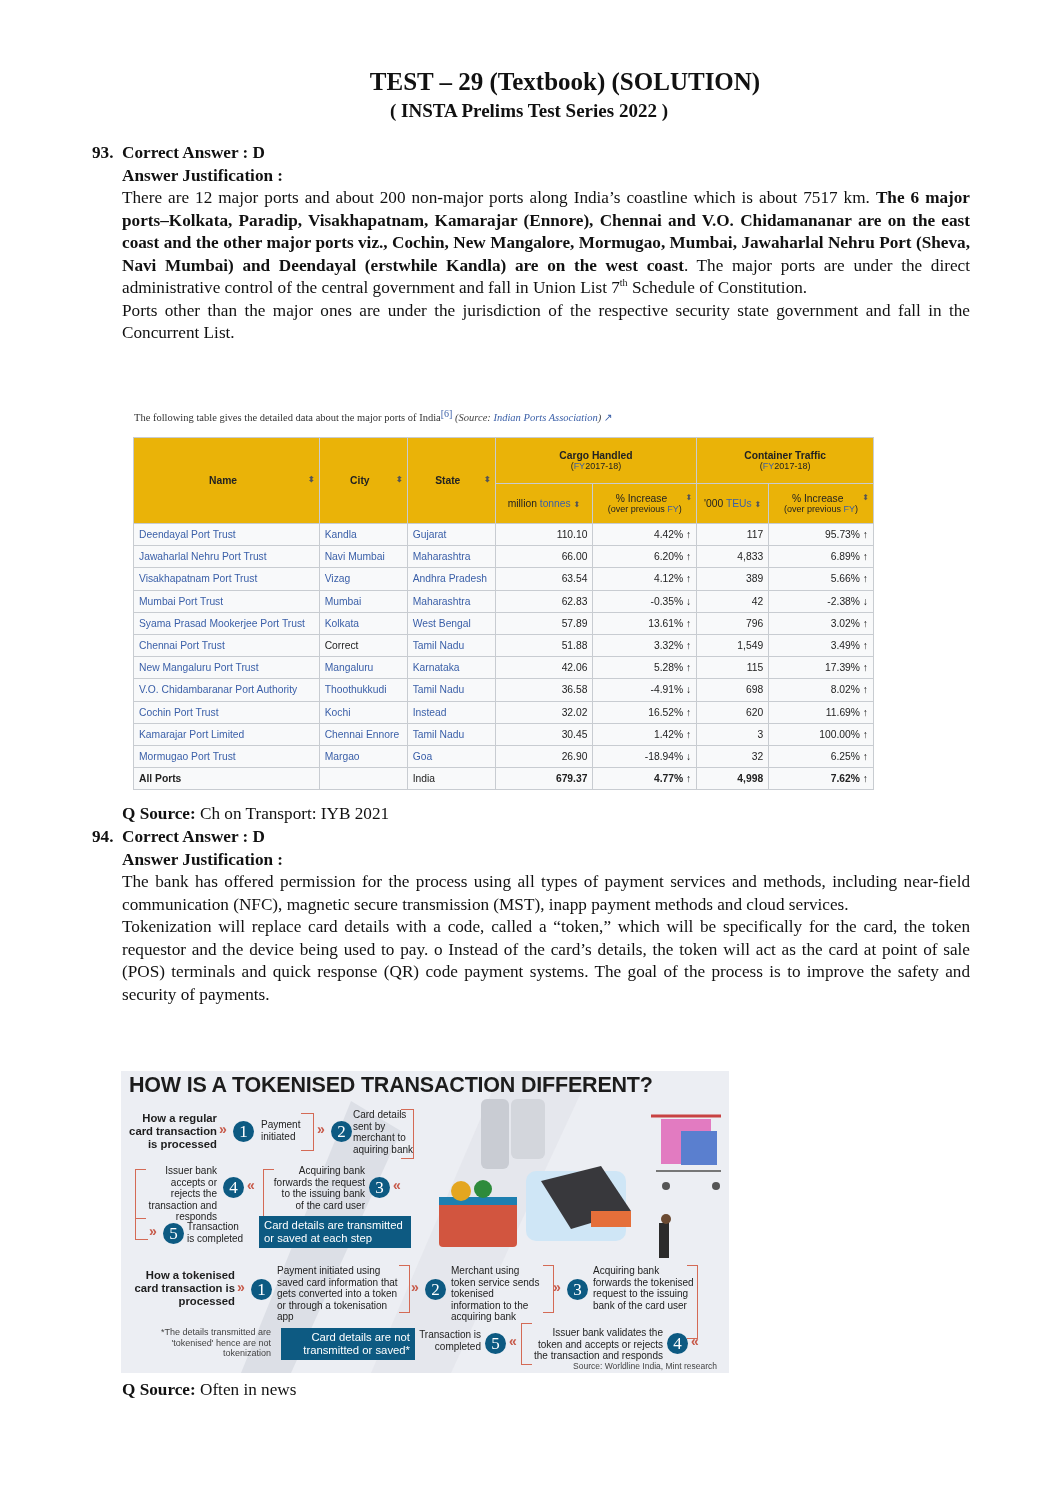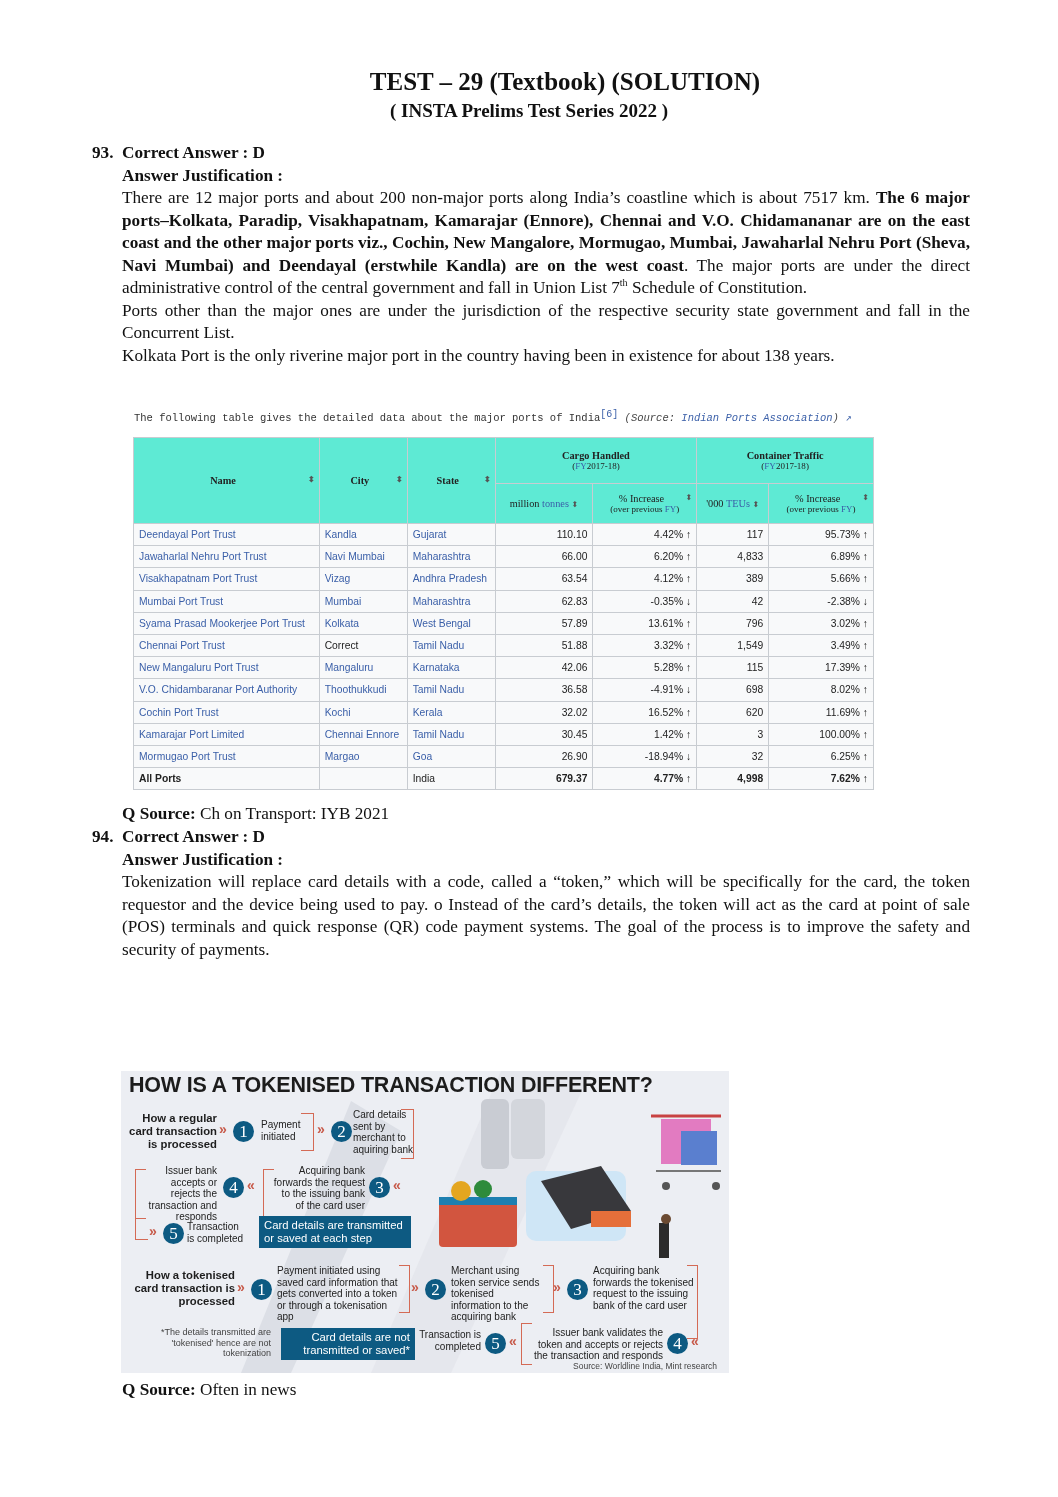--- a/index.html
+++ b/index.html
@@ -11,27 +11,27 @@
   .t2 { top:100px; font-size:19px; }
   .q { position:absolute; left:92px; width:878px; font-size:17.2px; line-height:22.5px; }
   .q .num { position:absolute; left:0; font-weight:bold; }
   .q .body { margin-left:30px; }
   .bold { font-weight:bold; }
   .just { text-align:justify; text-align-last:left; }
   p { margin:0; }
   sup { font-size:10px; line-height:0; }
 
   
-  .tbl-caption { position:absolute; left:134px; top:411px; font-family:Liberation Mono, monospace; font-size:10.5px; color:#333; }
+  .tbl-caption { position:absolute; left:134px; top:411px; font-family:Liberation Serif, serif; font-size:10.5px; color:#333; }
   .tbl-caption i { color:#444; }
   .tbl-caption .lnk { color:#3a5fa8; }
   table.ports { position:absolute; left:133px; top:437px; width:741px; border-collapse:collapse;
     font-family:"Liberation Sans",sans-serif; font-size:10.3px; }
   table.ports th, table.ports td { border:1px solid #c8ccd1; }
-  table.ports th { background:#5eead4; font-weight:bold; color:#222; text-align:center; padding:2px 4px;font-family:Liberation Serif, serif; }
+  table.ports th { background:#eab308; font-weight:bold; color:#222; text-align:center; padding:2px 4px; }
   table.ports th .sub { display:block; font-weight:normal; font-size:9px; }
   table.ports th .lnk, table.ports td .lnk { color:#3a5fa8; }
   table.ports td { height:21.2px; padding:0 5px; background:#f8f9fa; color:#222; }
   table.ports td.link { color:#3a5fa8; }
   table.ports td.num { text-align:right; }
   table.ports tr.total td { font-weight:bold; }
   table.ports tr.total td.state { font-weight:normal; }
   .sort { float:right; font-size:8px; color:#555; }
 
   
@@ -56,21 +56,20 @@
   <div class="title t1">TEST – 29 (Textbook) (SOLUTION)</div>
   <div class="title t2">( INSTA Prelims Test Series 2022 )</div>
 
   <div class="q" style="top:142px;">
     <span class="num">93.</span>
     <div class="body">
       <p class="bold">Correct Answer : D</p>
       <p class="bold">Answer Justification :</p>
       <p class="just"><span>There are 12 major ports and about 200 non-major ports along India’s coastline which is about 7517 km. </span><span class="bold">The 6 major ports–Kolkata, Paradip, Visakhapatnam, Kamarajar (Ennore), Chennai and V.O. Chidamananar are on the east coast and the other major ports viz., Cochin, New Mangalore, Mormugao, Mumbai, Jawaharlal Nehru Port (Sheva, Navi Mumbai) and Deendayal (erstwhile Kandla) are on the west coast</span><span>. The major ports are under the direct administrative control of the central government and fall in Union List 7</span><sup>th</sup><span> Schedule of Constitution.</span></p>
       <p class="just">Ports other than the major ones are under the jurisdiction of the respective security state government and fall in the Concurrent List.</p>
-      <p>Kolkata Port is the only riverine major port in the country having been in existence for about 138 years.</p>
     </div>
   </div>
 
   <div class="tbl-caption">
     <span>The following table gives the detailed data about the major ports of India</span><sup class="lnk">[6]</sup>
     <i><span>(Source: </span><span class="lnk">Indian Ports Association</span><span>)</span></i>
     <span class="lnk">↗</span>
   </div>
 
   <table class="ports">
@@ -167,21 +166,21 @@
           <td class="link">Thoothukkudi</td>
           <td class="link">Tamil Nadu</td>
           <td class="num">36.58</td>
           <td class="num">-4.91% ↓</td>
           <td class="num">698</td>
           <td class="num">8.02% ↑</td>
         </tr>
       <tr>
           <td class="link">Cochin Port Trust</td>
           <td class="link">Kochi</td>
-          <td class="link">Kerala</td>
+          <td class="link">Instead</td>
           <td class="num">32.02</td>
           <td class="num">16.52% ↑</td>
           <td class="num">620</td>
           <td class="num">11.69% ↑</td>
         </tr>
       <tr>
           <td class="link">Kamarajar Port Limited</td>
           <td class="link">Chennai Ennore</td>
           <td class="link">Tamil Nadu</td>
           <td class="num">30.45</td>
@@ -214,20 +213,21 @@
     <div class="body">
         <p><span class="bold">Q Source:</span><span> Ch on Transport: IYB 2021</span></p>
       </div>
   </div>
 
   <div class="q" style="top:826px;">
     <span class="num">94.</span>
     <div class="body">
       <p class="bold">Correct Answer : D</p>
       <p class="bold">Answer Justification :</p>
+      <p class="just">The bank has offered permission for the process using all types of payment services and methods, including near-field communication (NFC), magnetic secure transmission (MST), inapp payment methods and cloud services.</p>
       <p class="just">Tokenization will replace card details with a code, called a “token,” which will be specifically for the card, the token requestor and the device being used to pay. o Instead of the card’s details, the token will act as the card at point of sale (POS) terminals and quick response (QR) code payment systems. The goal of the process is to improve the safety and security of payments.</p>
     </div>
   </div>
 
   <div class="info">
 
     <svg class="dec" width="608" height="302" style="left:0;top:0;">
       <polygon points="120,302 230,30 280,60 170,302" fill="#dcdfe6"></polygon>
       <polygon points="380,0 470,0 330,302 250,302" fill="#e3e5eb" opacity="0.8"></polygon>
 

